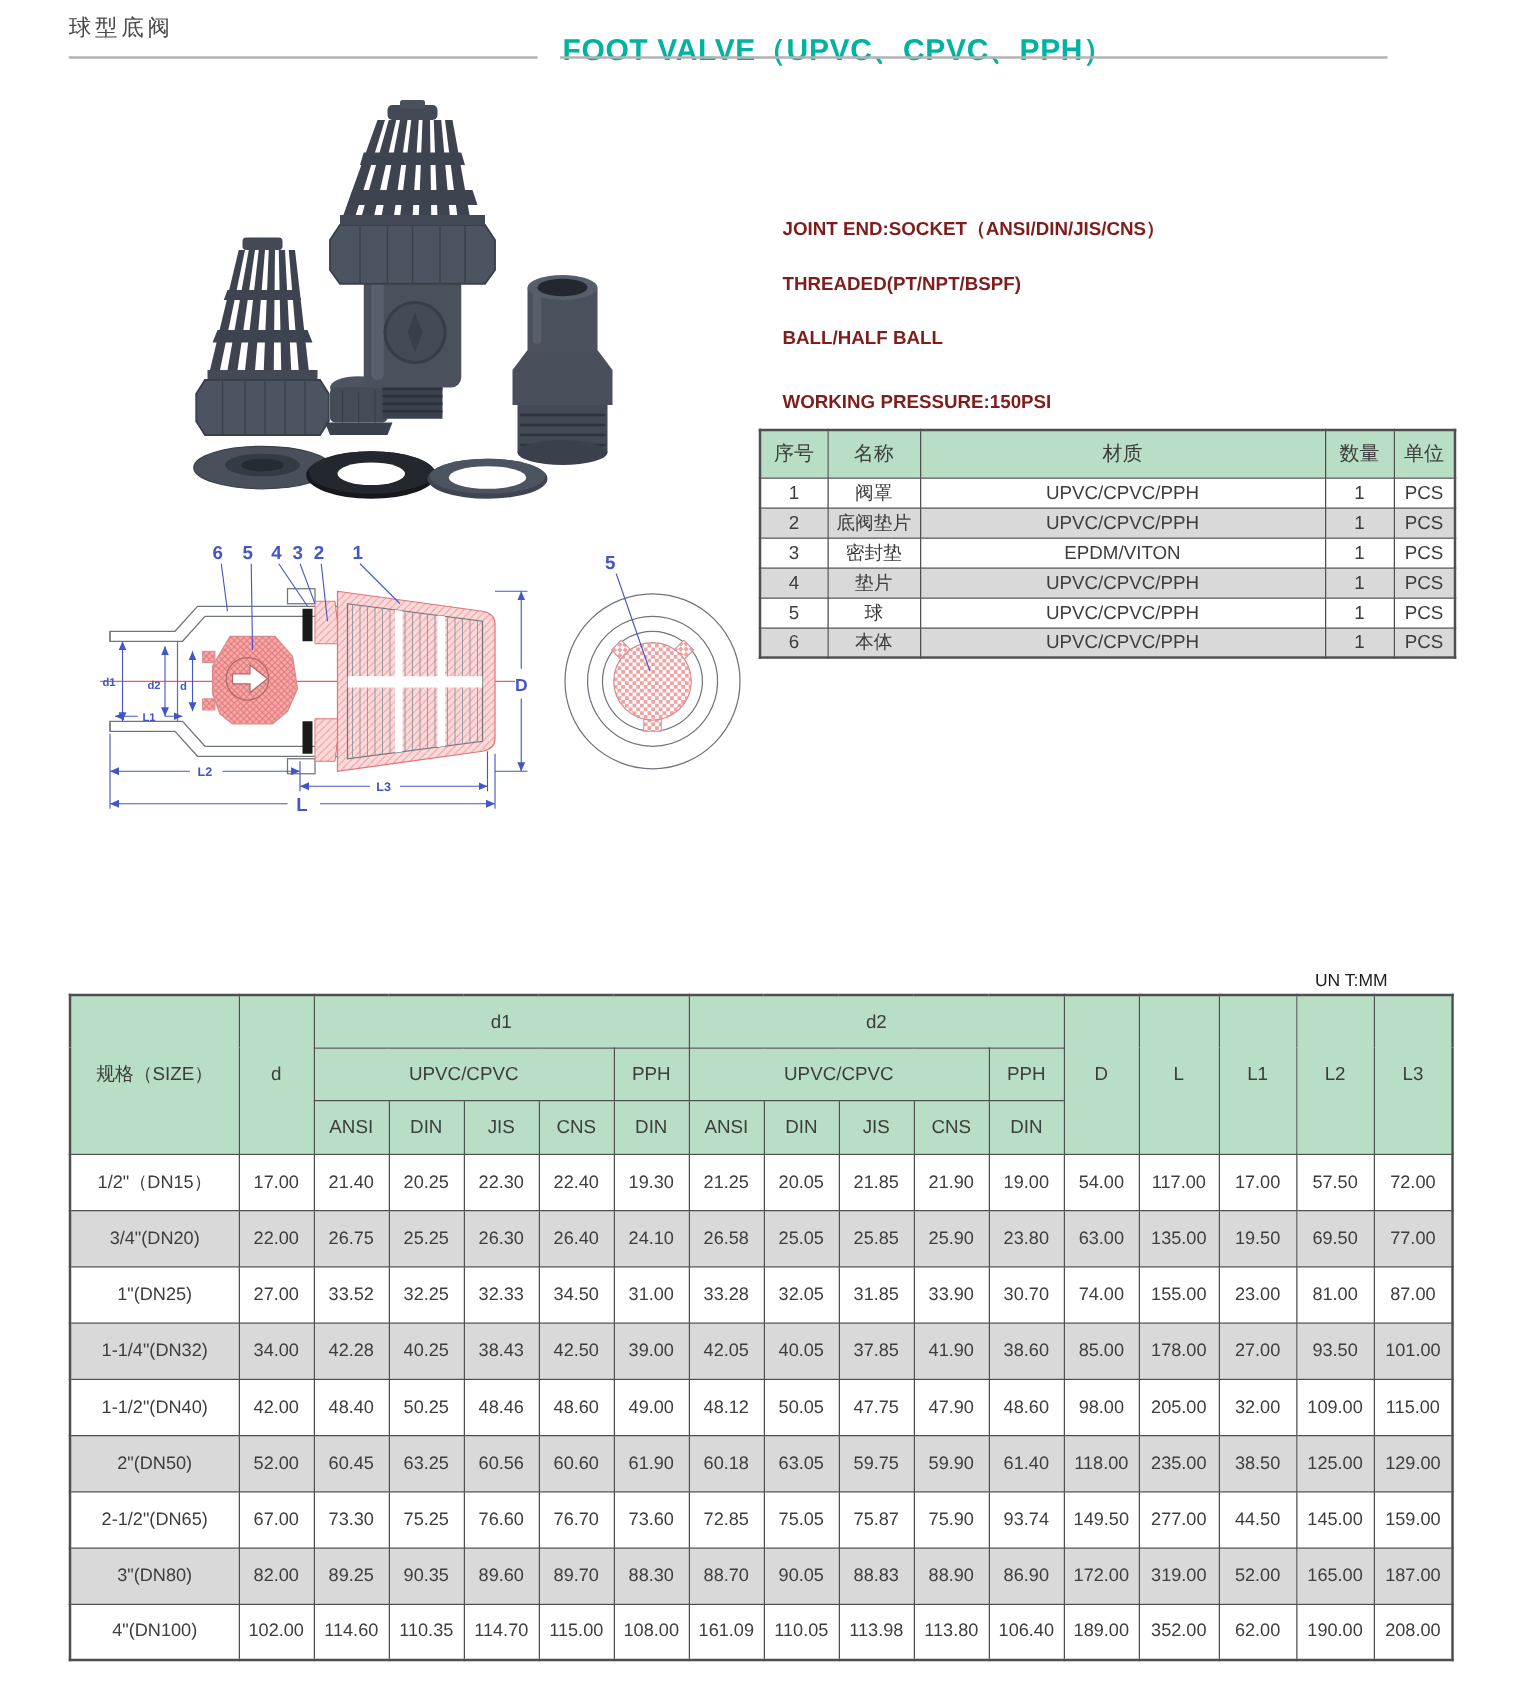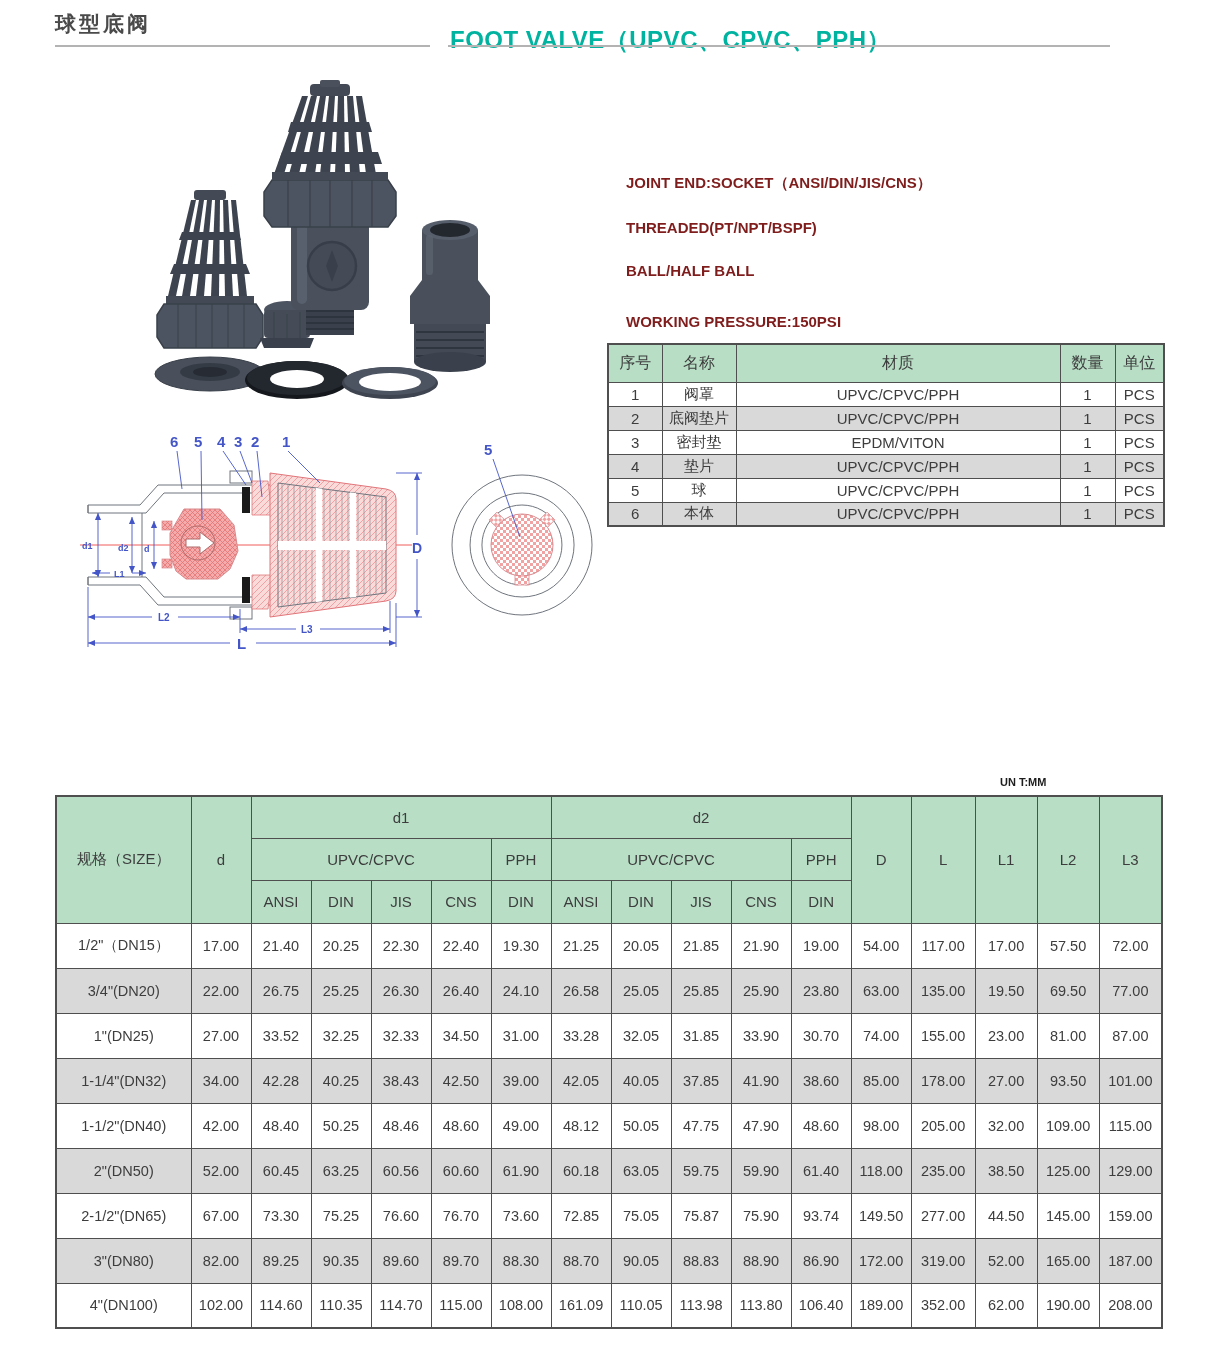--- a/index.html
+++ b/index.html
@@ -3,41 +3,41 @@
 <meta charset="utf-8">
 <style>
   :root{
     --teal:#00b3a0; --mint:#b8dfc6; --shade:#d9d9d9; --tborder:#4f4f4f;
     --dimblue:#4456c7; --drawred:#f25c5c;
   }
   *{margin:0;padding:0;box-sizing:border-box}
   body{font-family:"Liberation Sans",sans-serif;background:#fff}
   .page{position:relative;width:1220px;height:1354px;background:#fff;overflow:hidden}
 
-  .hdr-cn{position:absolute;left:55px;top:10px;font-size:21px;font-weight:bold;color:#4a4a4a;letter-spacing:3px}
+  .hdr-cn{position:absolute;left:55px;top:10px;font-size:18px;font-weight:normal;color:#4a4a4a;letter-spacing:3px}
   .hdr-en{position:absolute;left:450px;top:24px;font-size:24px;font-weight:bold;color:var(--teal);letter-spacing:0.5px}
   .rule{position:absolute;top:45px;height:2px;background:#b3b3b3}
   .rule-left{left:55px;width:375px}
   .rule-right{left:448px;width:662px}
 
   .photo{position:absolute;left:60px;top:80px;width:540px;height:340px}
   .drawing{position:absolute;left:80px;top:425px;width:540px;height:240px}
 
   .spec-line{position:absolute;left:626px;font-size:15px;font-weight:bold;color:#7f1d1d;white-space:nowrap}
 
   table{border-collapse:collapse;table-layout:fixed;text-align:center;color:#3d3d3d}
   th,td{border:1px solid var(--tborder);font-weight:normal;overflow:hidden;white-space:nowrap}
   thead th{background:var(--mint)}
   tr.shade td{background:var(--shade)}
 
   .parts{position:absolute;left:607px;top:343px;width:556px;font-size:15px;border:2px solid var(--tborder)}
   .parts th{height:38px;font-size:16px}
   .parts td{height:24px}
 
-  .unit-note{position:absolute;left:1000px;top:776px;width:162px;text-align:left;font-size:11px;font-weight:bold;color:#1d1d1d}
+  .unit-note{position:absolute;left:1000px;top:776px;width:162px;text-align:center;font-size:14px;font-weight:normal;color:#1d1d1d}
   .dims{position:absolute;left:55px;top:795px;width:1106px;font-size:15px;border:2px solid var(--tborder)}
   .dims thead tr{height:42px}
   .dims thead tr:last-child{height:43px}
   .dims tbody td{height:45px;font-size:14.5px}
 
   
   .gline{stroke:#6f757d;stroke-width:1;fill:none}
   .dimline{stroke:var(--dimblue);stroke-width:0.9;fill:none}
   .dimtext{fill:var(--dimblue);font-weight:bold}
   .redline{stroke:var(--drawred);stroke-width:1}

